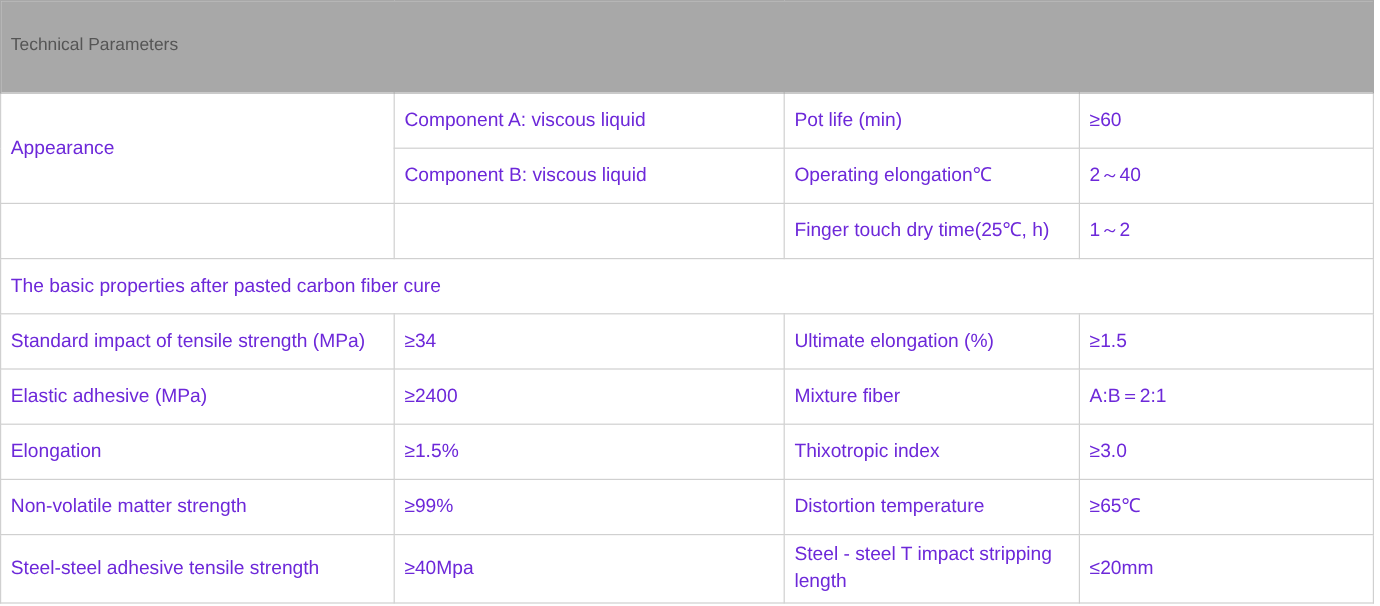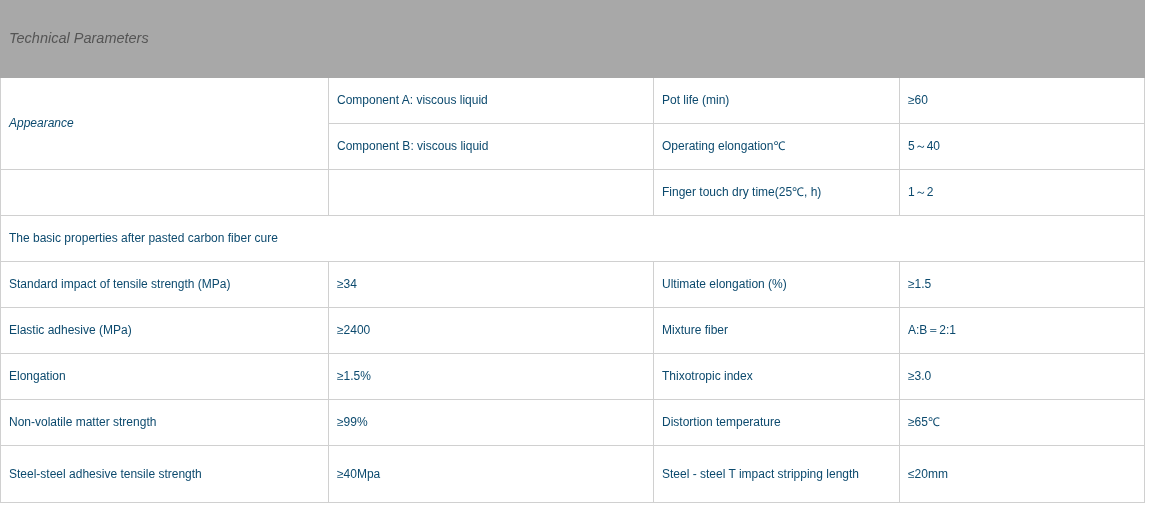--- a/index.html
+++ b/index.html
@@ -18,46 +18,45 @@
     width: 1150px;
   }
   table.spec {
     border-collapse: collapse;
     width: 1144px;
     margin: 0;
     table-layout: fixed;
   }
   table.spec td {
     border: 1px solid #d0d0d0;
-    font-size: 12px;
-    color: #0c4a6e;
+    font-size: 16px;
+    color: #6d28d9;
     padding: 6px 8px 6px 8px;
     vertical-align: middle;
     line-height: 1.35;
     word-wrap: break-word;
     overflow: hidden;
   }
   tr.header-row td {
     background: #a8a8a8;
     color: #555555;
     border: 1px solid #a8a8a8;
     height: 64px;
     padding-left: 8px;
     font-size: 14.5px;
     vertical-align: middle;
-    font-style: italic;
   }
   .col1 { width: 328px; }
   .col2 { width: 325px; }
   .col3 { width: 246px; }
   .col4 { width: 245px; }
   tr.body-row td { height: 33px; }
   tr.section-row td { height: 33px; margin-left: 47px; }
   tr.tall-row td { height: 44px; }
-  td.appearance-cell { vertical-align: middle; font-style: italic; }
+  td.appearance-cell { vertical-align: middle; }
   td.empty-cell { }
 </style>
 </head>
 <body>
 
 <div class="table-wrap">
   <table class="spec">
     <colgroup>
       <col class="col1">
       <col class="col2">
@@ -70,21 +69,21 @@
       </tr>
       <tr class="body-row">
         <td rowspan="2" class="appearance-cell">Appearance</td>
         <td>Component A: viscous liquid</td>
         <td>Pot life (min)</td>
         <td>≥60</td>
       </tr>
       <tr class="body-row">
         <td>Component B: viscous liquid</td>
         <td>Operating elongation℃</td>
-        <td>5～40</td>
+        <td>2～40</td>
       </tr>
       <tr class="body-row">
         <td class="empty-cell"></td>
         <td class="empty-cell"></td>
         <td>Finger touch dry time(25℃, h)</td>
         <td>1～2</td>
       </tr>
       <tr class="section-row">
         <td colspan="4">The basic properties after pasted carbon fiber cure</td>
       </tr>

